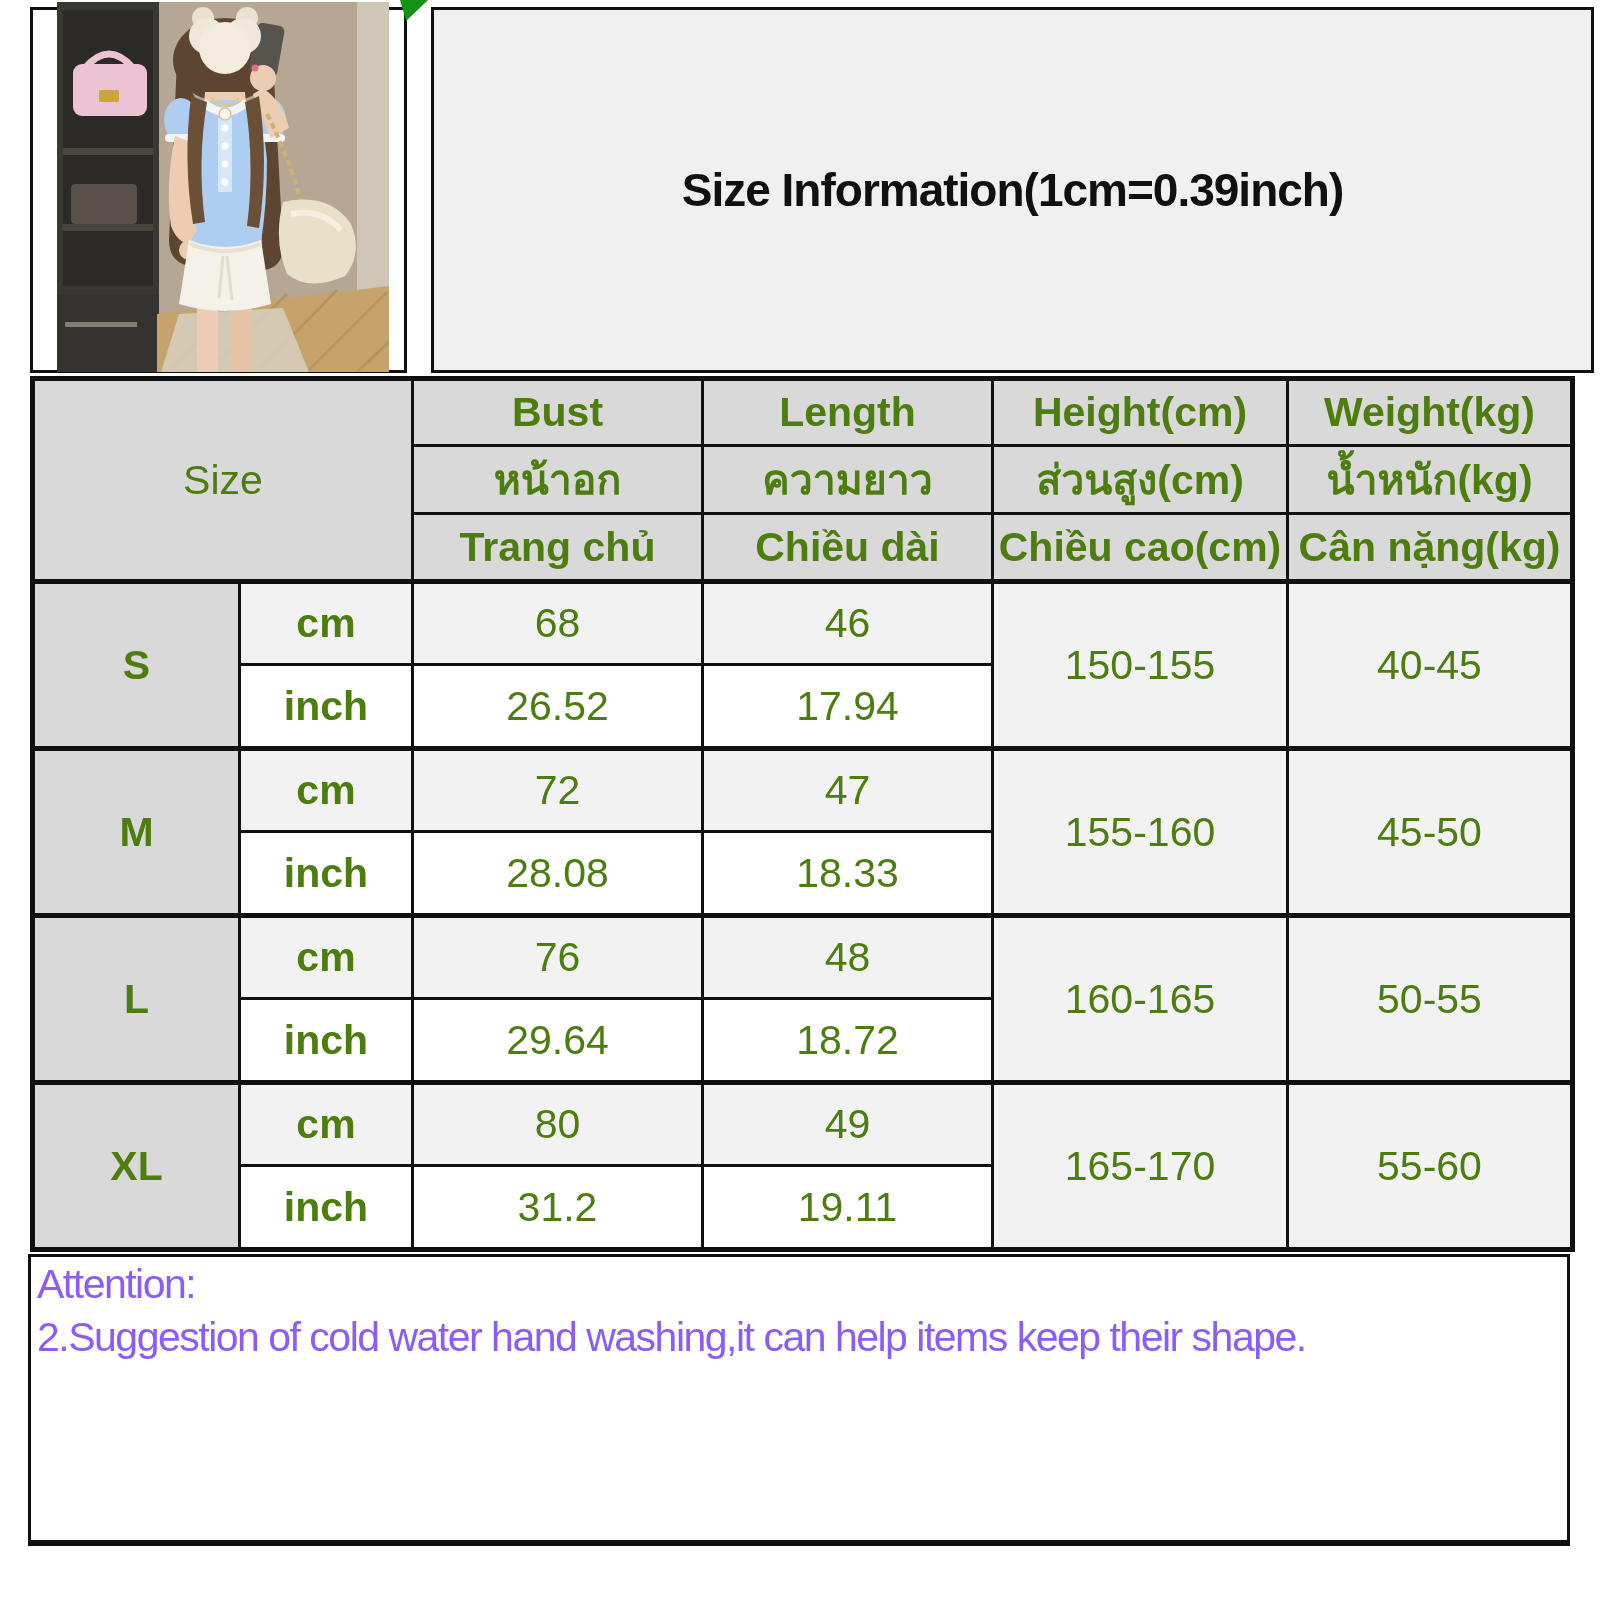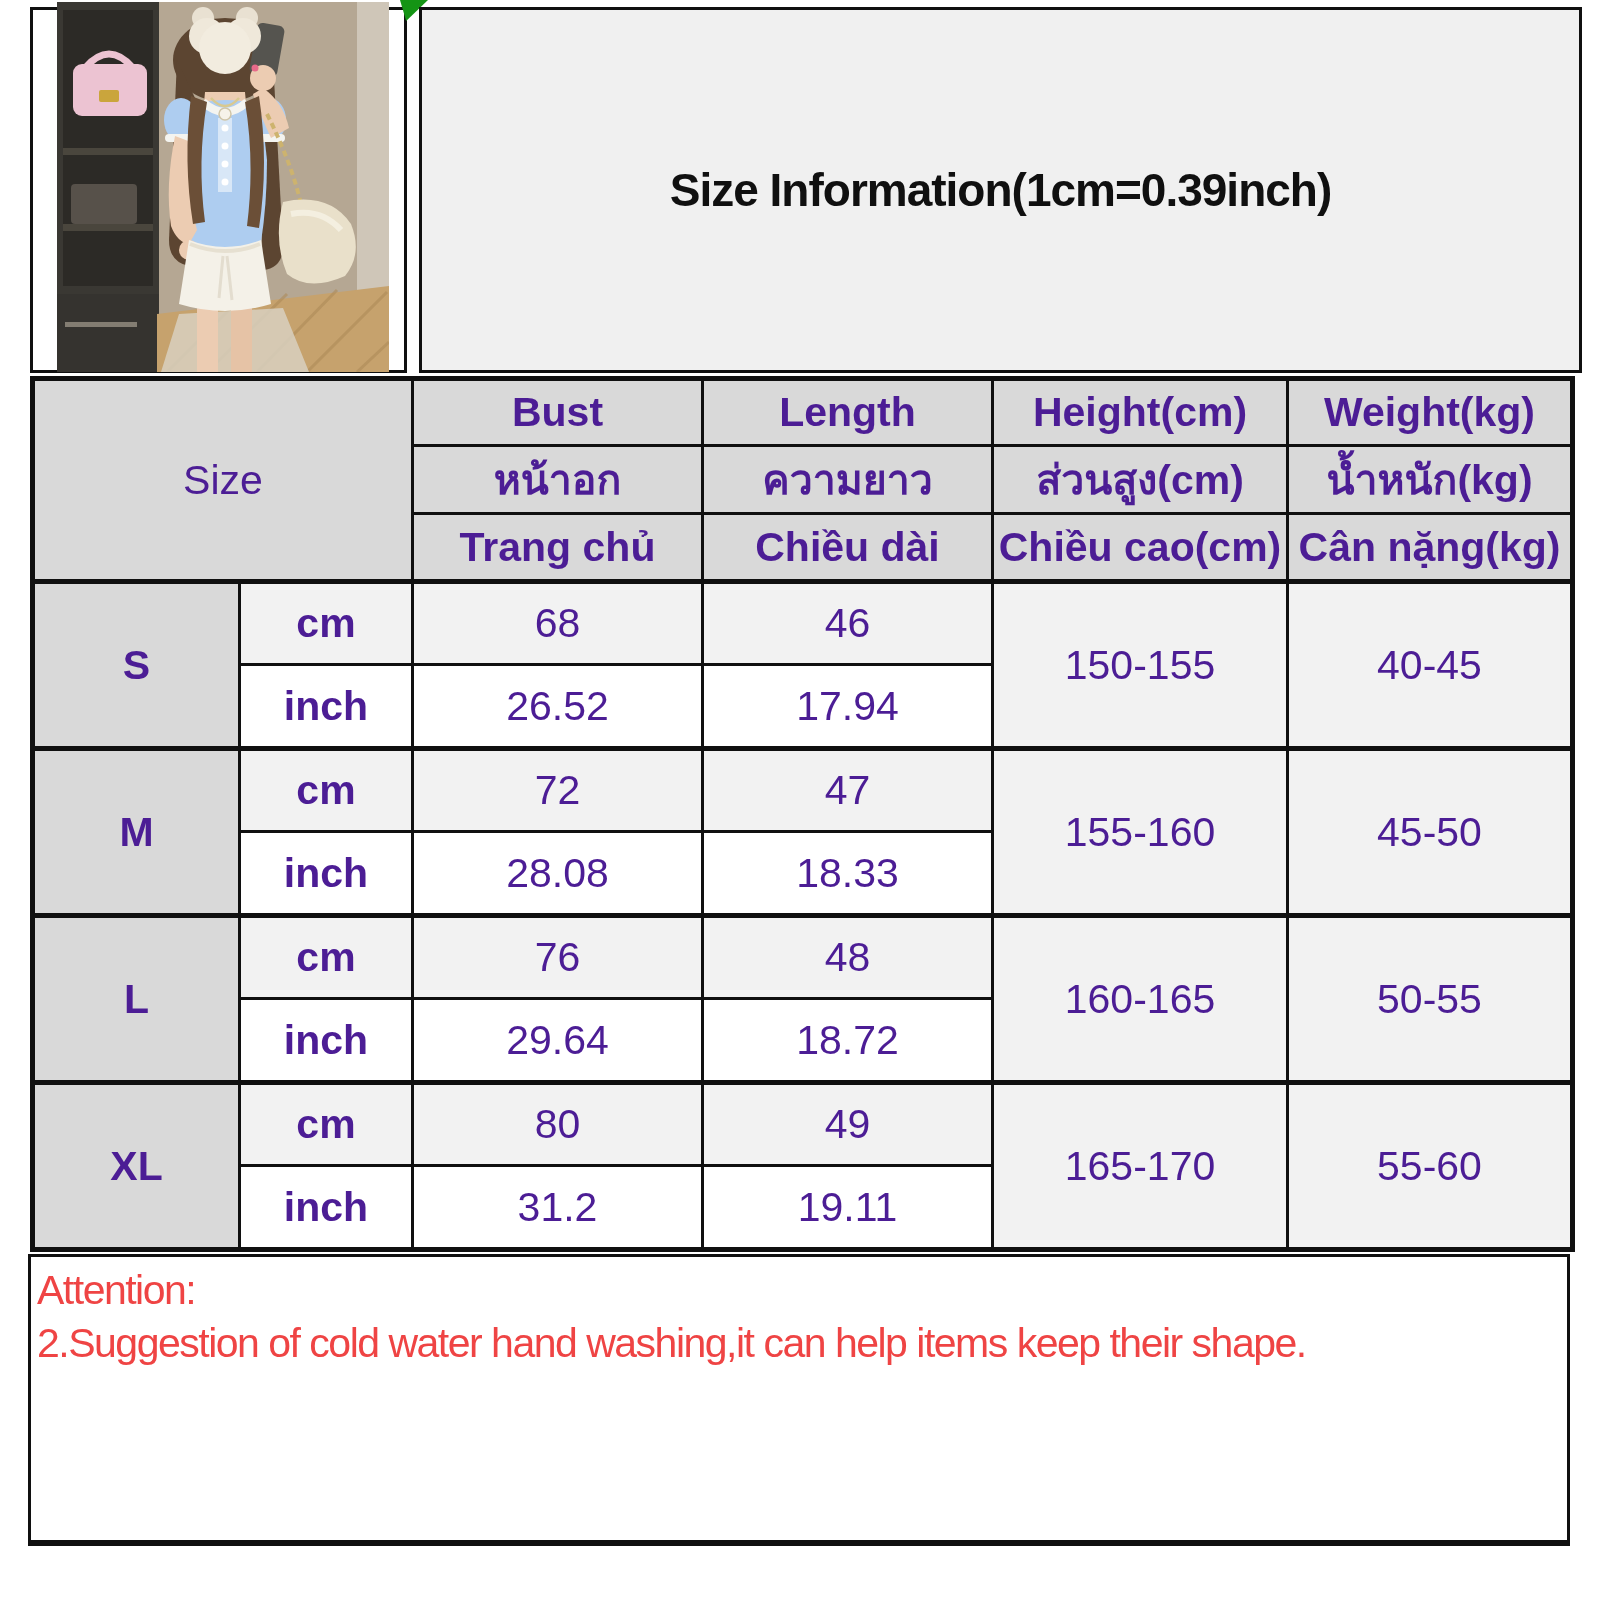--- a/index.html
+++ b/index.html
@@ -8,55 +8,55 @@
     font-family:"Liberation Sans","DejaVu Sans",sans-serif;color:#101010;
     overflow:hidden;
   }
   
   .photo-box{
     position:absolute;left:30px;top:7px;width:377px;height:366px;
     border:3px solid #101010;background:#ffffff;box-sizing:border-box;
   }
   .photo-box svg{position:absolute;left:24px;top:-8px;width:332px;height:370px;}
   .title-box{
-    position:absolute;left:419px;top:7px;width:1163px;height:366px;
+    position:absolute;left:431px;top:7px;width:1163px;height:366px;
     border:3px solid #101010;background:#f0f0f0;box-sizing:border-box;
     display:flex;flex-direction:column;align-items:center;justify-content:center;gap:24px;
   }
   .title-en,.title-vi{font-size:46px;font-weight:700;letter-spacing:-1px;}
   .title-th{font-size:44px;font-weight:700;letter-spacing:-1px;}
   .green-marker{
     position:absolute;left:400px;top:0;width:28px;height:21px;background:#149414;
     clip-path:polygon(0 0,100% 0,22% 100%);
   }
   
   table.size-table{
     position:absolute;left:30px;top:376px;border-collapse:collapse;table-layout:fixed;
     border:5px solid #101010;
   }
   table.size-table td{
     border:3px solid #101010;text-align:center;vertical-align:middle;
-    padding:0;overflow:hidden;font-size:41px;color:#4c1d95;
+    padding:0;overflow:hidden;font-size:41px;color:#4d7c0f;
   }
   td.hdr{background:#d9d9d9;font-weight:700;}
   td.hdr-th{font-size:39px;}
   td.hdr-vi{font-size:41px;}
   td.size-word{background:#d9d9d9;font-weight:400;font-size:60px;}
   td.size-cell{background:#d9d9d9;font-weight:700;font-size:46px;}
   td.unit{font-weight:700;font-size:39px;}
   td.lt{background:#f2f2f2;}
   td.wt{background:#ffffff;}
   td.range{background:#f2f2f2;}
   tr.block-top td{border-top-width:5px;}
   
   .attention-box{
     position:absolute;left:28px;top:1254px;width:1542px;height:292px;
     border:3px solid #101010;border-bottom-width:6px;box-sizing:border-box;
-    background:#ffffff;padding:8px 8px 0 6px;
-    font-size:41px;letter-spacing:-1.5px;line-height:1.24;color:#ef4444;
+    background:#ffffff;padding:2px 8px 0 6px;
+    font-size:41px;letter-spacing:-1.5px;line-height:1.24;color:#8b5cf6;
   }
   .attention-box .att-line{margin:0 0 2px 0;}
 </style>
 </head>
 <body>
 
 <div class="canvas">
 
   <div class="photo-box">
     <svg viewBox="0 0 332 370" preserveAspectRatio="none">

